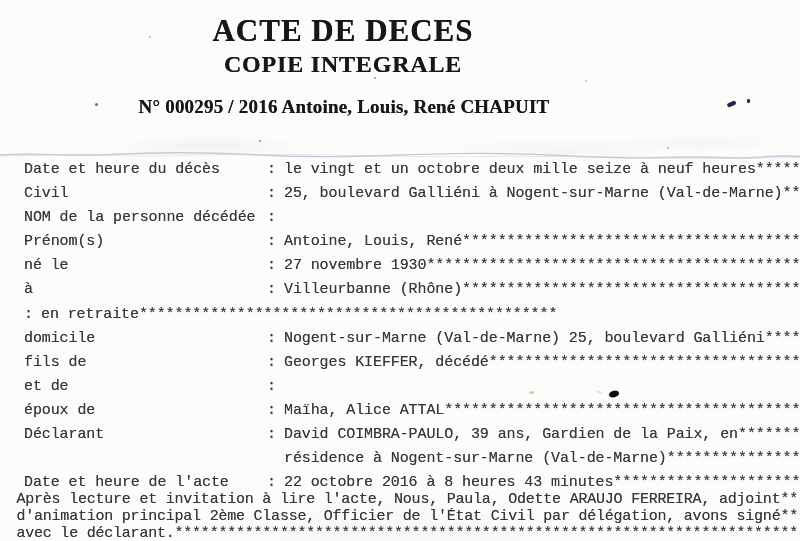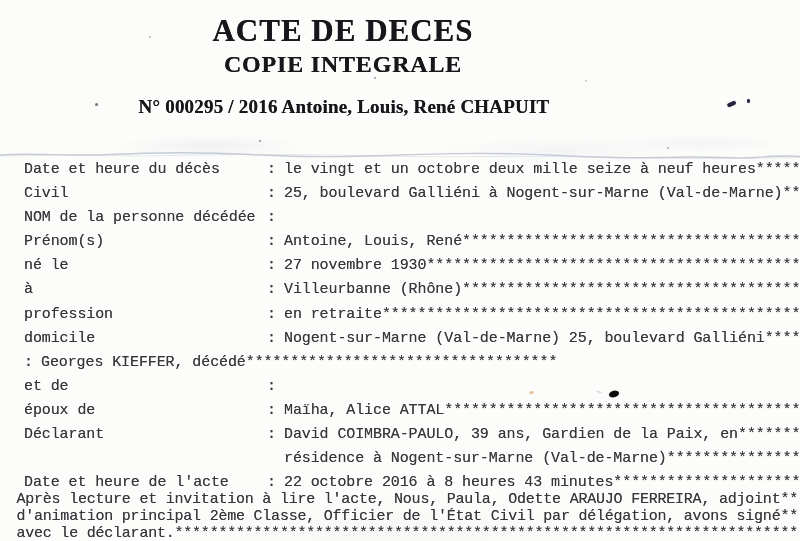--- a/index.html
+++ b/index.html
@@ -123,27 +123,27 @@
     <div class="row">
       <span class="label">Prénom(s)</span><span class="sep">:</span><span class="value">Antoine, Louis, René**************************************</span>
     </div>
     <div class="row">
       <span class="label">né le</span><span class="sep">:</span><span class="value">27 novembre 1930******************************************</span>
     </div>
     <div class="row">
       <span class="label">à</span><span class="sep">:</span><span class="value">Villeurbanne (Rhône)**************************************</span>
     </div>
     <div class="row">
-      <span class="label">profession</span><span class="sep">:</span><span class="value">en retraite***********************************************</span>
+      <span class="sep">:</span><span class="value">en retraite***********************************************</span>
     </div>
     <div class="row">
       <span class="label">domicile</span><span class="sep">:</span><span class="value">Nogent-sur-Marne (Val-de-Marne) 25, boulevard Galliéni****</span>
     </div>
     <div class="row">
-      <span class="sep">:</span><span class="value">Georges KIEFFER, décédé***********************************</span>
+      <span class="label">fils de</span><span class="sep">:</span><span class="value">Georges KIEFFER, décédé***********************************</span>
     </div>
     <div class="row">
       <span class="label">et de</span><span class="sep">:</span>
     </div>
     <div class="row">
       <span class="label">époux de</span><span class="sep">:</span><span class="value">Maïha, Alice ATTAL****************************************</span>
     </div>
     <div class="row">
       <span class="label">Déclarant</span><span class="sep">:</span><span class="value">David COIMBRA-PAULO, 39 ans, Gardien de la Paix, en*******</span>
     </div>

